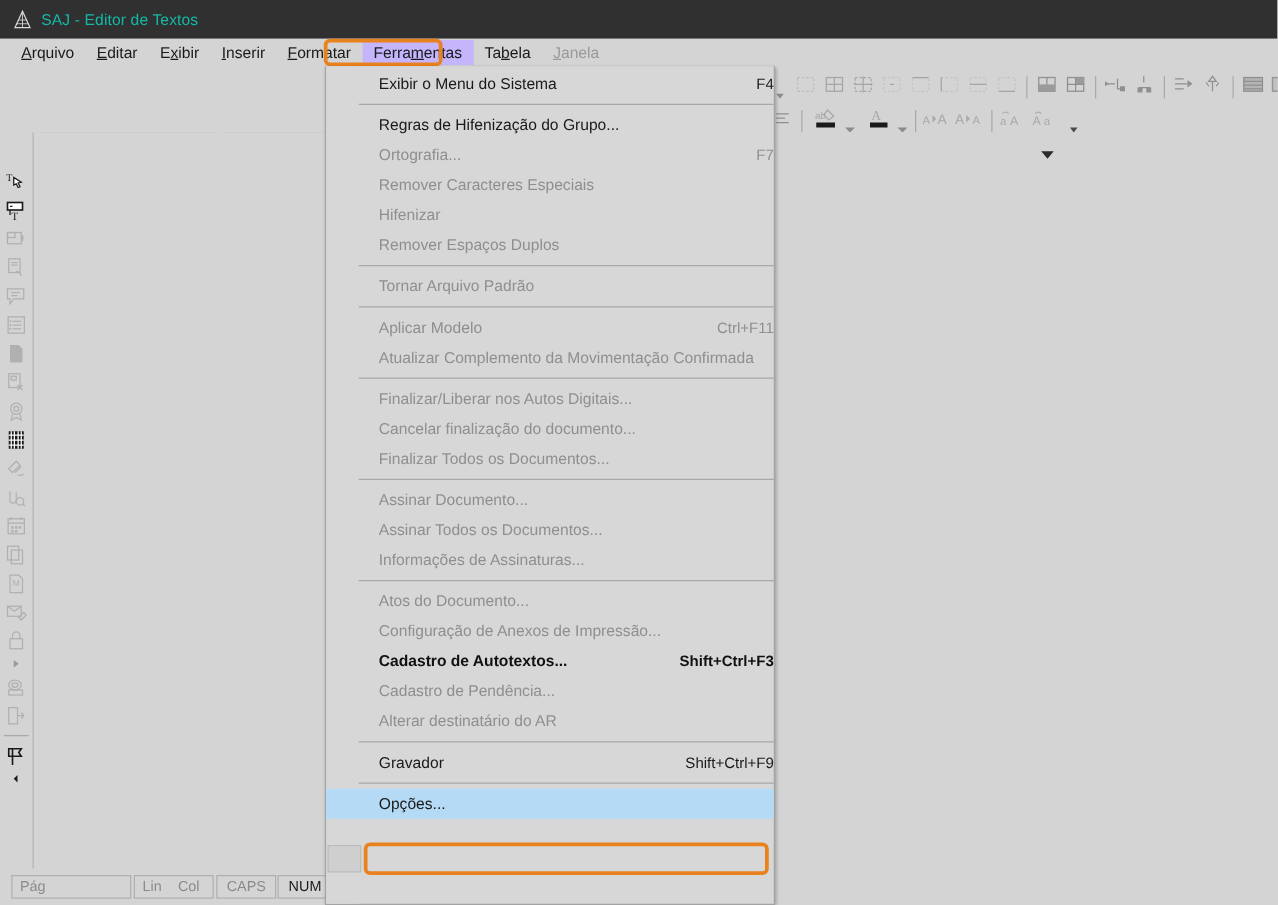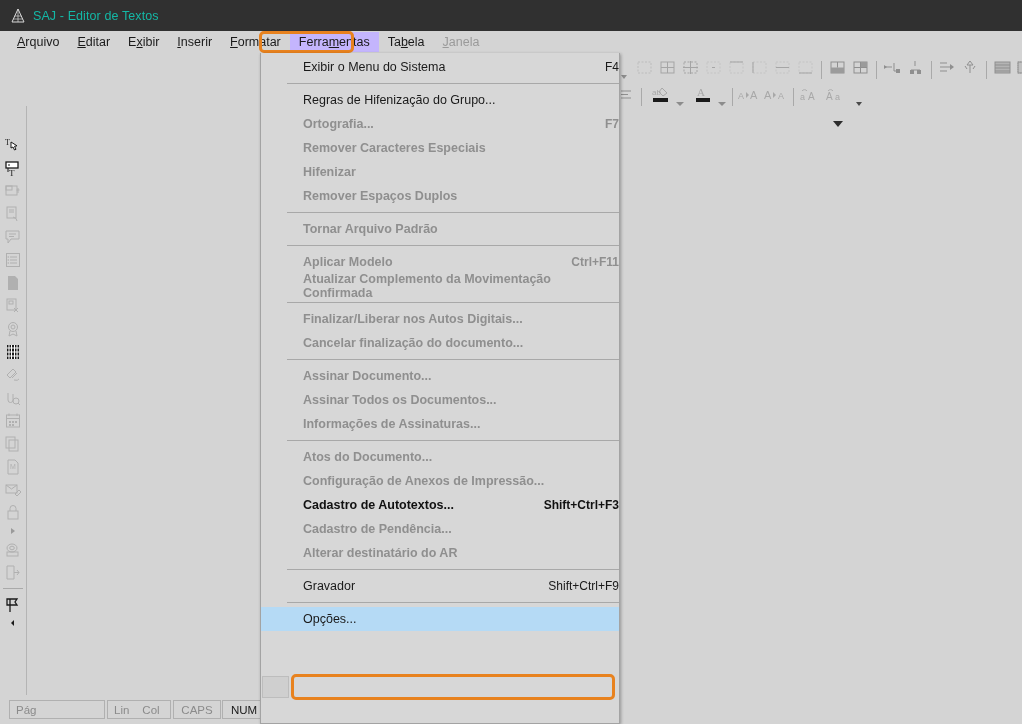--- a/index.html
+++ b/index.html
@@ -128,21 +128,21 @@
     position: absolute; left: 0; top: 0; width: 26px; height: 100%;
     background: #d7d7d7;
   }
   .dd-list { position: relative; padding-top: 2px; }
   .dd-item {
     position: relative; height: 24px;
     display: flex; align-items: center;
     font-size: 12.5px; color: #1a1a1a;
     padding-left: 42px; padding-right: 0;
   }
-  .dd-item.disabled { color: #8f8f8f; font-weight: bold; }
+  .dd-item.disabled { color: #8f8f8f; }
   .dd-item.bold { font-weight: bold; color: #111; }
   .dd-item.selected {
     background: #b5daf5;
   }
   .dd-item .shortcut {
     margin-left: auto; font-size: 12px;
   }
   .dd-item.disabled .shortcut { color: #8f8f8f; }
   .dd-sep {
     height: 1px; background: #a8a8a8; margin: 4px 0 4px 26px;
@@ -691,20 +691,23 @@
         <div class="dd-item disabled">
           <span>Atualizar Complemento da Movimentação Confirmada</span>
         </div>
         <div class="dd-sep"></div>
         <div class="dd-item disabled">
           <span>Finalizar/Liberar nos Autos Digitais...</span>
         </div>
         <div class="dd-item disabled">
           <span>Cancelar finalização do documento...</span>
         </div>
+        <div class="dd-item disabled">
+          <span>Finalizar Todos os Documentos...</span>
+        </div>
         <div class="dd-sep"></div>
         <div class="dd-item disabled">
           <span>Assinar Documento...</span>
         </div>
         <div class="dd-item disabled">
           <span>Assinar Todos os Documentos...</span>
         </div>
         <div class="dd-item disabled">
           <span>Informações de Assinaturas...</span>
         </div>

